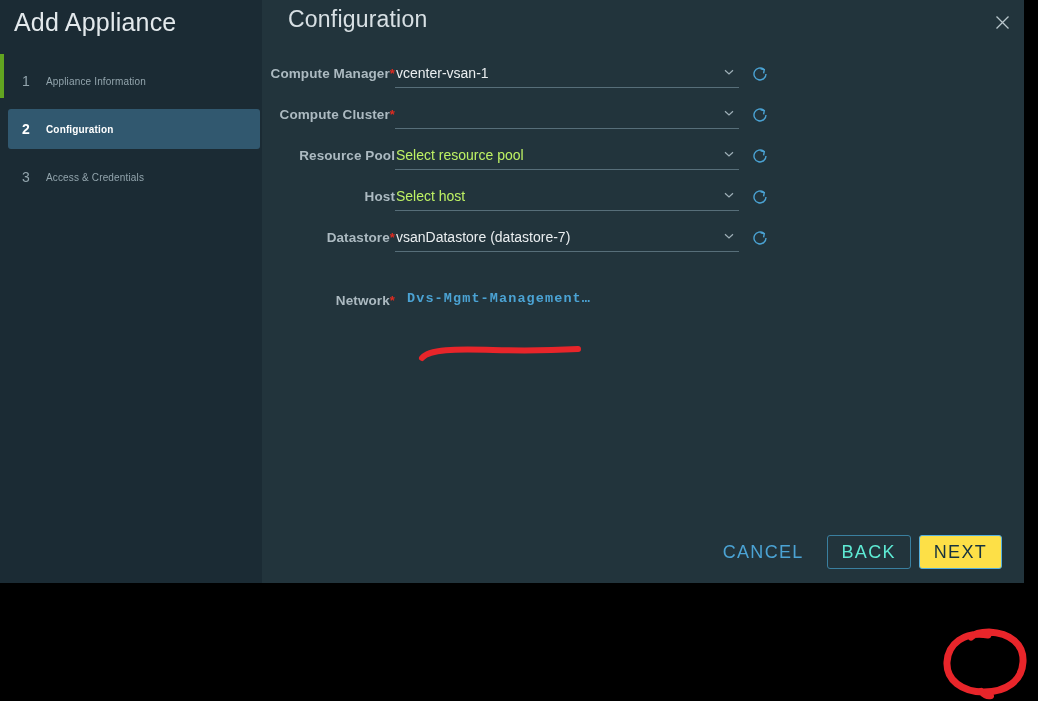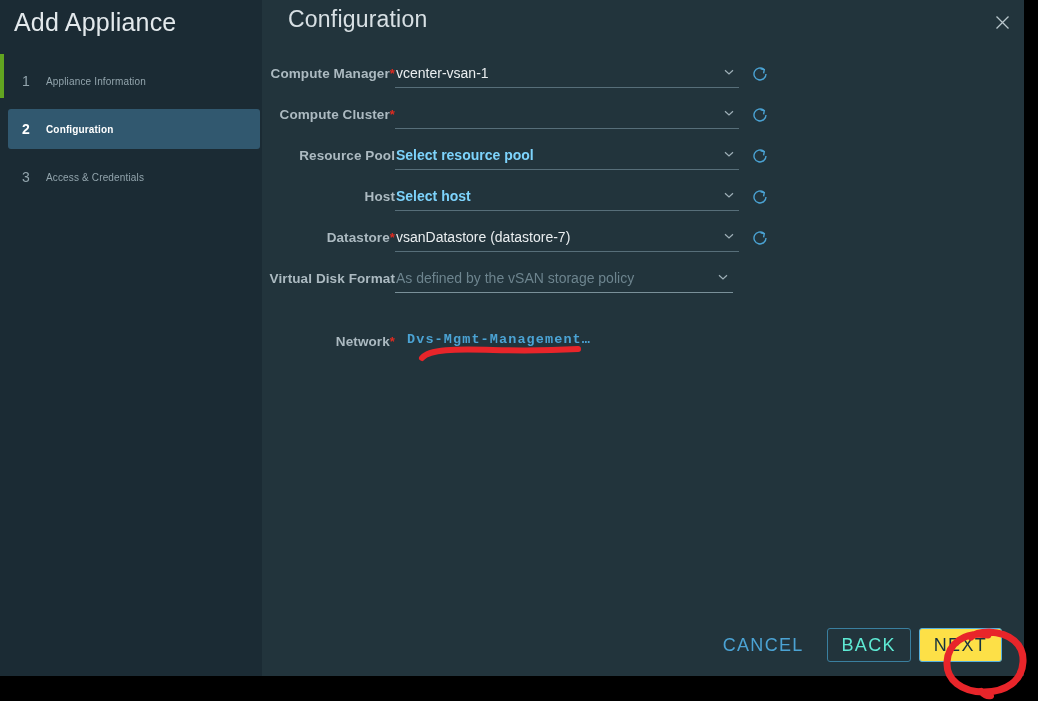--- a/index.html
+++ b/index.html
@@ -11,21 +11,21 @@
     font-family: "Liberation Sans", sans-serif;
     overflow: hidden;
     position: relative;
   }
 
   
   #modal {
     position: absolute;
     left: 0; top: 0;
     width: 1024px;
-    height: 676px;
+    height: 583px;
     background: #22343c;
     display: flex;
   }
 
   
   #sidebar {
     width: 262px;
     height: 100%;
     background: #1b2b34;
     flex: 0 0 262px;
@@ -145,21 +145,21 @@
     border-bottom: 1px solid #576e79;
   }
   .field .val {
     font-size: 14px;
     color: #eaeef0;
     line-height: 22px;
     padding-left: 1px;
     white-space: nowrap;
     overflow: hidden;
   }
-  .field .val.placeholder { color: #7dd3fc; font-weight: bold; }
+  .field .val.placeholder { color: #bef264; }
   .field .val.disabled { color: #6d848e; }
   .field.disabled { border-bottom-color: #7a9099; }
 
   .chev {
     position: absolute;
     right: 4px; top: 4px;
     width: 12px; height: 12px;
   }
   .chev svg { display: block; }
 
@@ -348,31 +348,20 @@
           </div>
         </div>
         <div class="refresh">
           <svg width="18" height="18" viewBox="0 0 18 18">
             <path d="M15 9 A6 6 0 1 1 12.8 4.3" stroke="#4ba3d4" stroke-width="1.4" fill="none"></path>
             <path d="M9.6 3.9 L13.3 4.6 L12.6 8.3" stroke="#4ba3d4" stroke-width="1.4" fill="none"></path>
           </svg>
         </div>
       </div>
 
-      <div class="row">
-        <div class="label">Virtual Disk Format</div>
-        <div class="field disabled" style="width:338px;flex:0 0 338px;">
-          <div class="val disabled">As defined by the vSAN storage policy</div>
-          <div class="chev">
-            <svg width="12" height="12" viewBox="0 0 12 12">
-                <path d="M2 4.2 L6 8 L10 4.2" stroke="#9fb0b8" stroke-width="1.2" fill="none"></path>
-              </svg>
-          </div>
-        </div>
-      </div>
 
       <div class="row" id="network-row">
         <div class="label"><span>Network</span><span class="req">*</span></div>
         <div id="network-link">Dvs-Mgmt-Management…</div>
       </div>
 
     </div>
 
     <div id="footer">
       <div class="btn" id="cancel-button">CANCEL</div>

